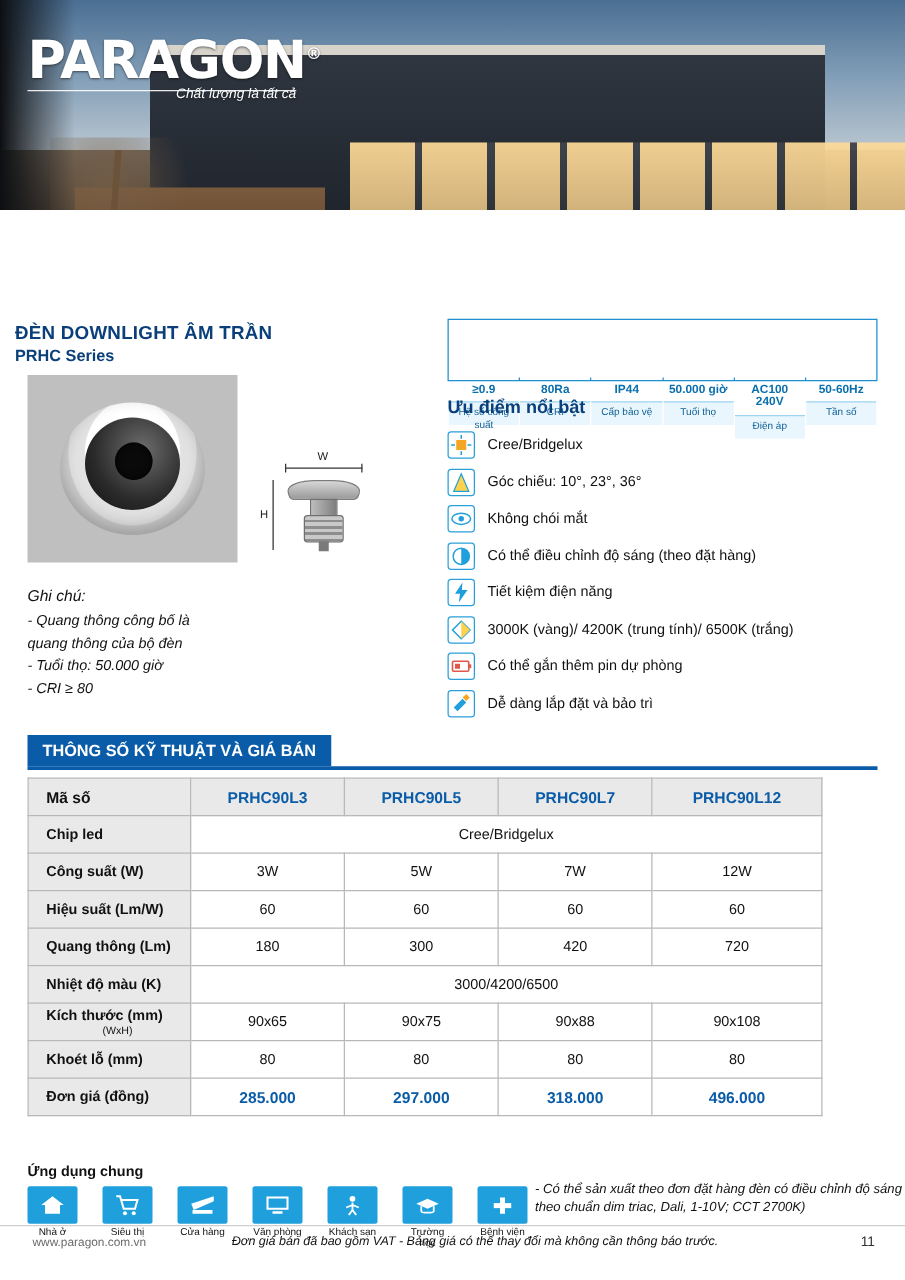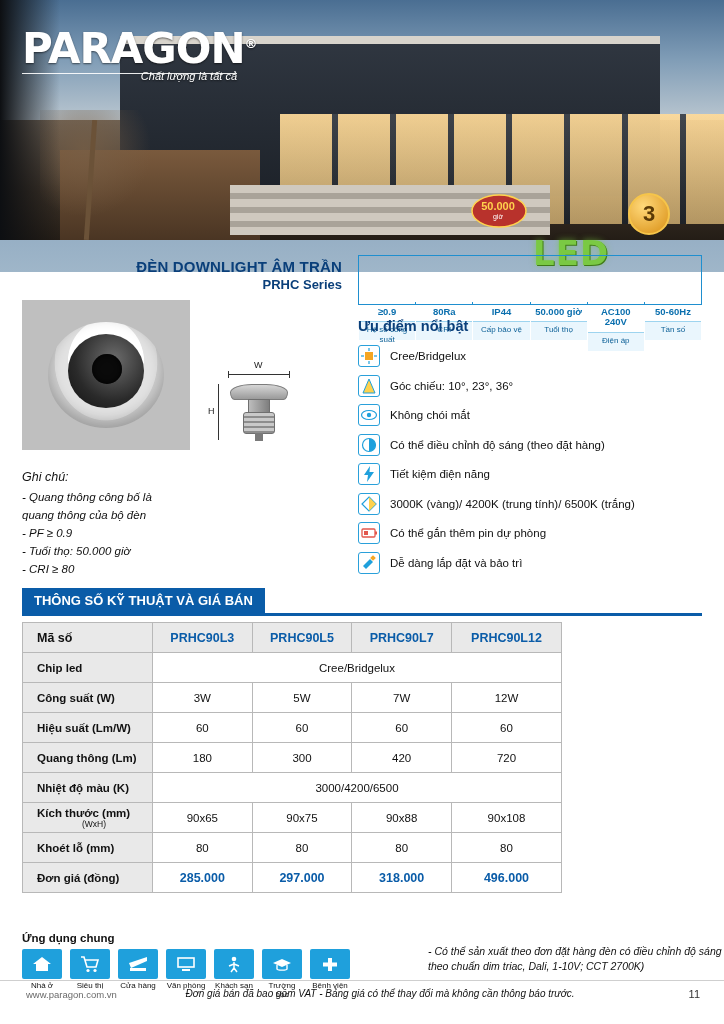--- a/index.html
+++ b/index.html
@@ -9,21 +9,21 @@
     font-family: "Liberation Sans", sans-serif;
     background: #ffffff;
     color: #1a1a1a;
     position: relative;
     overflow: hidden;
   }
 
   
   .hero {
     position: relative;
-    width: 724px; height: 272px;
+    width: 724px; height: 168px;
     overflow: hidden;
     background: linear-gradient(#5b7fa6, #9fb6c9);
   }
   .hero-sky {
     position:absolute; left:0; top:0; width:724px; height:130px;
     background: linear-gradient(#4a6e92 0%, #7f9cb6 45%, #c3cdd4 100%);
   }
   .hero-ground {
     position:absolute; left:0; top:120px; width:724px; height:120px;
     background: linear-gradient(#6d6256 0%, #3b3127 60%, #241d16 100%);
@@ -101,21 +101,21 @@
   .badge-3y {
     position:absolute; left:628px; top:193px; width:42px; height:42px;
     border-radius:50%; background: radial-gradient(circle at 35% 30%, #ffd97a, #d98f14);
     border:2px solid #f6c54a;
     color:#5a3a06; font-weight:bold; font-size:22px;
     display:flex; align-items:center; justify-content:center;
   }
 
   
   .prod-title {
-    position:absolute; left:22px; top:258px; width:320px;text-align:right;
+    position:absolute; left:12px; top:258px; width:320px;
   }
   .prod-title h1 {
     margin:0; font-size:15px; font-weight:bold; color:#0a3f7a; letter-spacing:.2px;
   }
   .prod-title h2 {
     margin:2px 0 0 0; font-size:13px; font-weight:bold; color:#0a3f7a;
   }
 
   
   .chips {
@@ -201,38 +201,38 @@
   .sec-head {
     position:absolute; left:22px; top:588px; width:680px; height:26px;
   }
   .sec-head .bar {
     background:#0a5ca8; color:#fff; font-size:13px; font-weight:bold;
     padding:5px 12px; display:inline-block;
   }
   .sec-head .rule { height:3px; background:#0a5ca8; margin-top:0px; }
 
   table.spec {
-    position:absolute; left:22px; top:622px; width:540px;
+    position:absolute; left:22px; top:622px; width:636px;
     border-collapse:collapse; font-size:11.5px;
   }
   table.spec td {
     border:1px solid #b8b8b8; height:30px; text-align:center; color:#111;
   }
   table.spec td.lbl {
     width:130px; text-align:left; padding-left:14px; font-weight:bold; background:#e9e9e9;
   }
   table.spec tr.hdr td { background:#e9e9e9; font-weight:bold; color:#0a5ca8; font-size:12.5px; }
   table.spec tr.hdr td.lbl { color:#111; }
   table.spec td.price { font-weight:bold; color:#0a5ca8; font-size:12.5px; }
   .sub { font-size:8.5px; font-weight:normal; display:block;text-align:center; }
 
   
   .apps { position:absolute; left:22px; top:932px; width:360px; }
   .apps-title { font-size:11.5px; font-weight:bold; color:#111; margin-bottom:5px; }
-  .apps-row { display:flex; gap:8px; }
+  .apps-row { display:flex; gap:20px; }
   .app { width:40px; text-align:center; }
   .app .box {
     width:40px; height:30px; background:#1fa0dc; border-radius:2px;
     display:flex; align-items:center; justify-content:center;
   }
   .app .cap { font-size:8px; margin-top:3px; color:#111; line-height:1.1; }
 
   .note-right {
     position:absolute; left:392px; top:944px; width:312px;
     font-size:10.5px; font-style:italic; color:#111; line-height:1.45;margin-left:36px;
@@ -334,21 +334,20 @@
   <div class="lamp-body"></div>
   <div class="lamp-neck"></div>
   <div class="lamp-base"></div>
   <div class="lamp-pin"></div>
 </div>
 
 <div class="notes">
   <div class="nt-title">Ghi chú:</div>
   <div class="nt">- Quang thông công bố là</div>
   <div class="nt">  quang thông của bộ đèn</div>
-  <div class="nt">- PF ≥ 0.9</div>
   <div class="nt">- Tuổi thọ: 50.000 giờ</div>
   <div class="nt">- CRI ≥ 80</div>
 </div>
 
 <div class="feat-title">Ưu điểm nổi bật</div>
 <div class="features">
 
   <div class="frow">
     <span class="fico">
       <svg width="20" height="20" viewBox="0 0 20 20">

